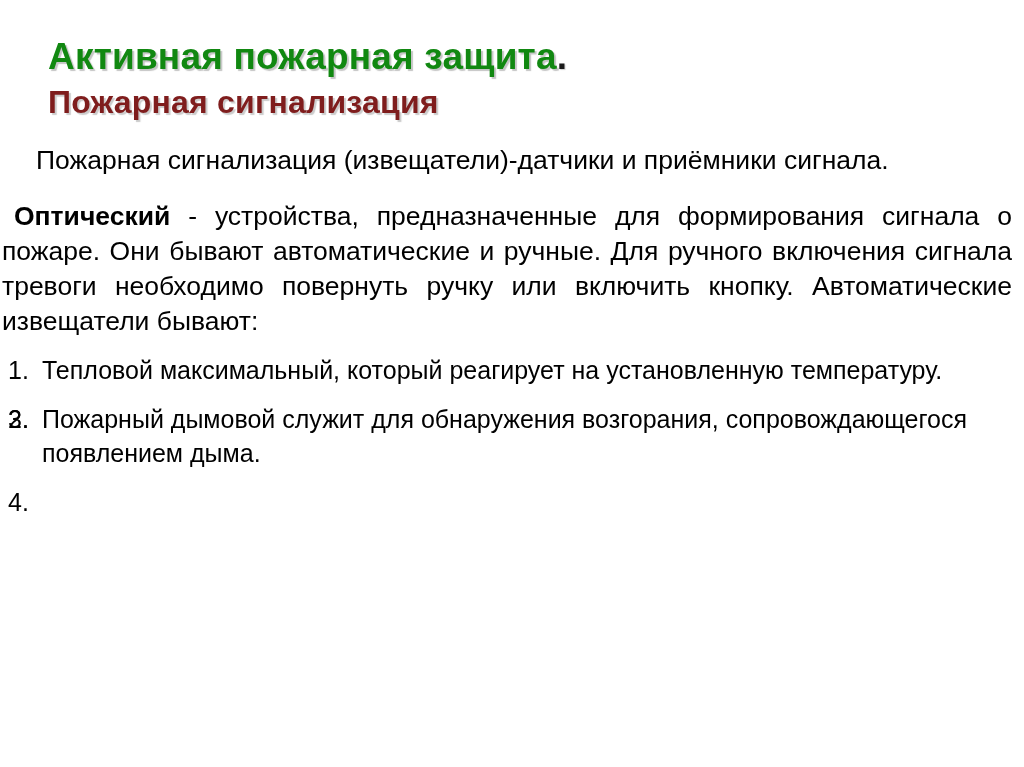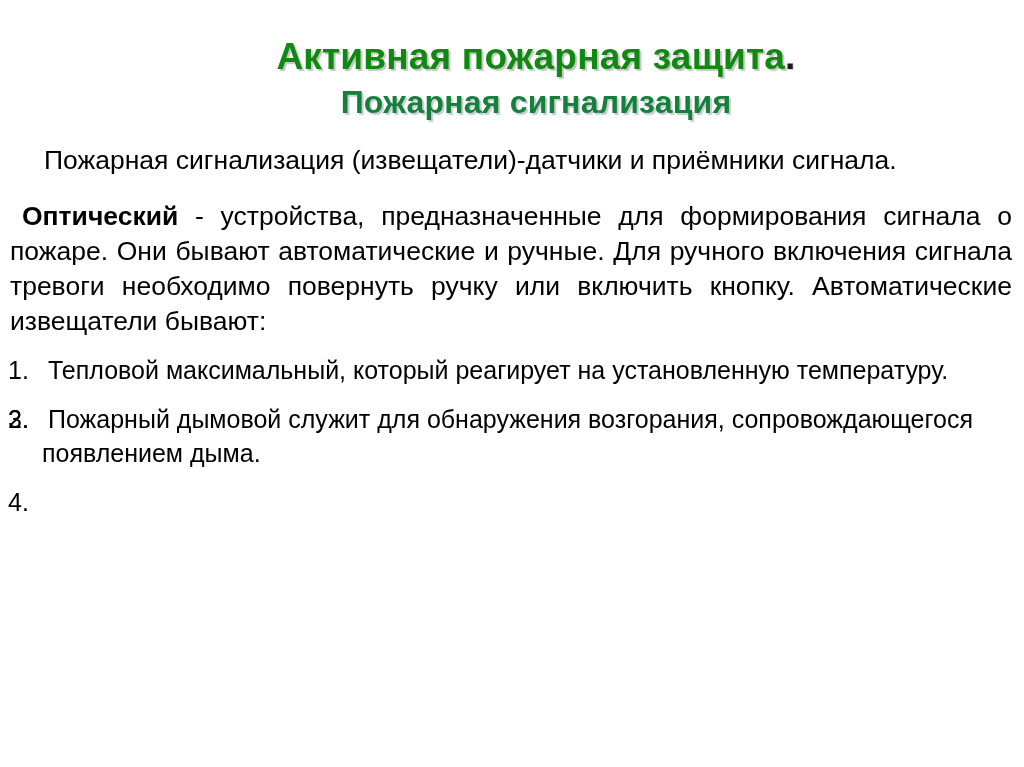--- a/index.html
+++ b/index.html
@@ -21,21 +21,20 @@
   .slide {
     position:relative;
     width:1024px;
     height:767px;
     background:#ffffff;
   }
 
   
   .title-block {
     padding-top:38px;
-    text-align:center;
     padding-left:48px;
   }
 
   .title-main {
     font-size:37px;
     font-weight:bold;
     line-height:1.05;
     color:#118811;
     text-shadow:2px 2px 1px rgba(150,150,150,0.55);
     letter-spacing:0.2px;
@@ -44,28 +43,28 @@
   .title-period {
     color:#1a1a1a;
     text-shadow:1px 1px 1px rgba(150,150,150,0.45);
   }
 
   .title-sub {
     font-size:32px;
     font-weight:bold;
     line-height:1.05;
     margin-top:9px;
-    color:#15803d;
+    color:#7f1d1d;
     text-shadow:2px 2px 1px rgba(160,160,160,0.55);
     letter-spacing:0.2px;
   }
 
   
   .body-area {
-    padding:0 12px 0 10px;
+    padding:0 12px 0 2px;
     margin-top:24px;
   }
 
   p.para {
     font-size:26.5px;
     line-height:1.33;
     text-align:justify;
     text-justify:inter-word;
     color:#000000;
     margin-bottom:20px;
@@ -97,21 +96,21 @@
     position:absolute;
     left:0;
     top:0;
     width:30px;
     text-align:left;
   }
 
   ol.items li:last-child { margin-bottom:0; }
 
   
-  .keepspace { white-space:pre-wrap;margin-left:6px; }
+  .keepspace { white-space:pre-wrap; }
 </style>
 </head>
 <body>
 
 <div class="slide">
 
   <div class="title-block">
     <div class="title-main"><span>Активная пожарная защита</span><span class="title-period">.</span></div>
     <div class="title-sub">Пожарная сигнализация</div>
   </div>

